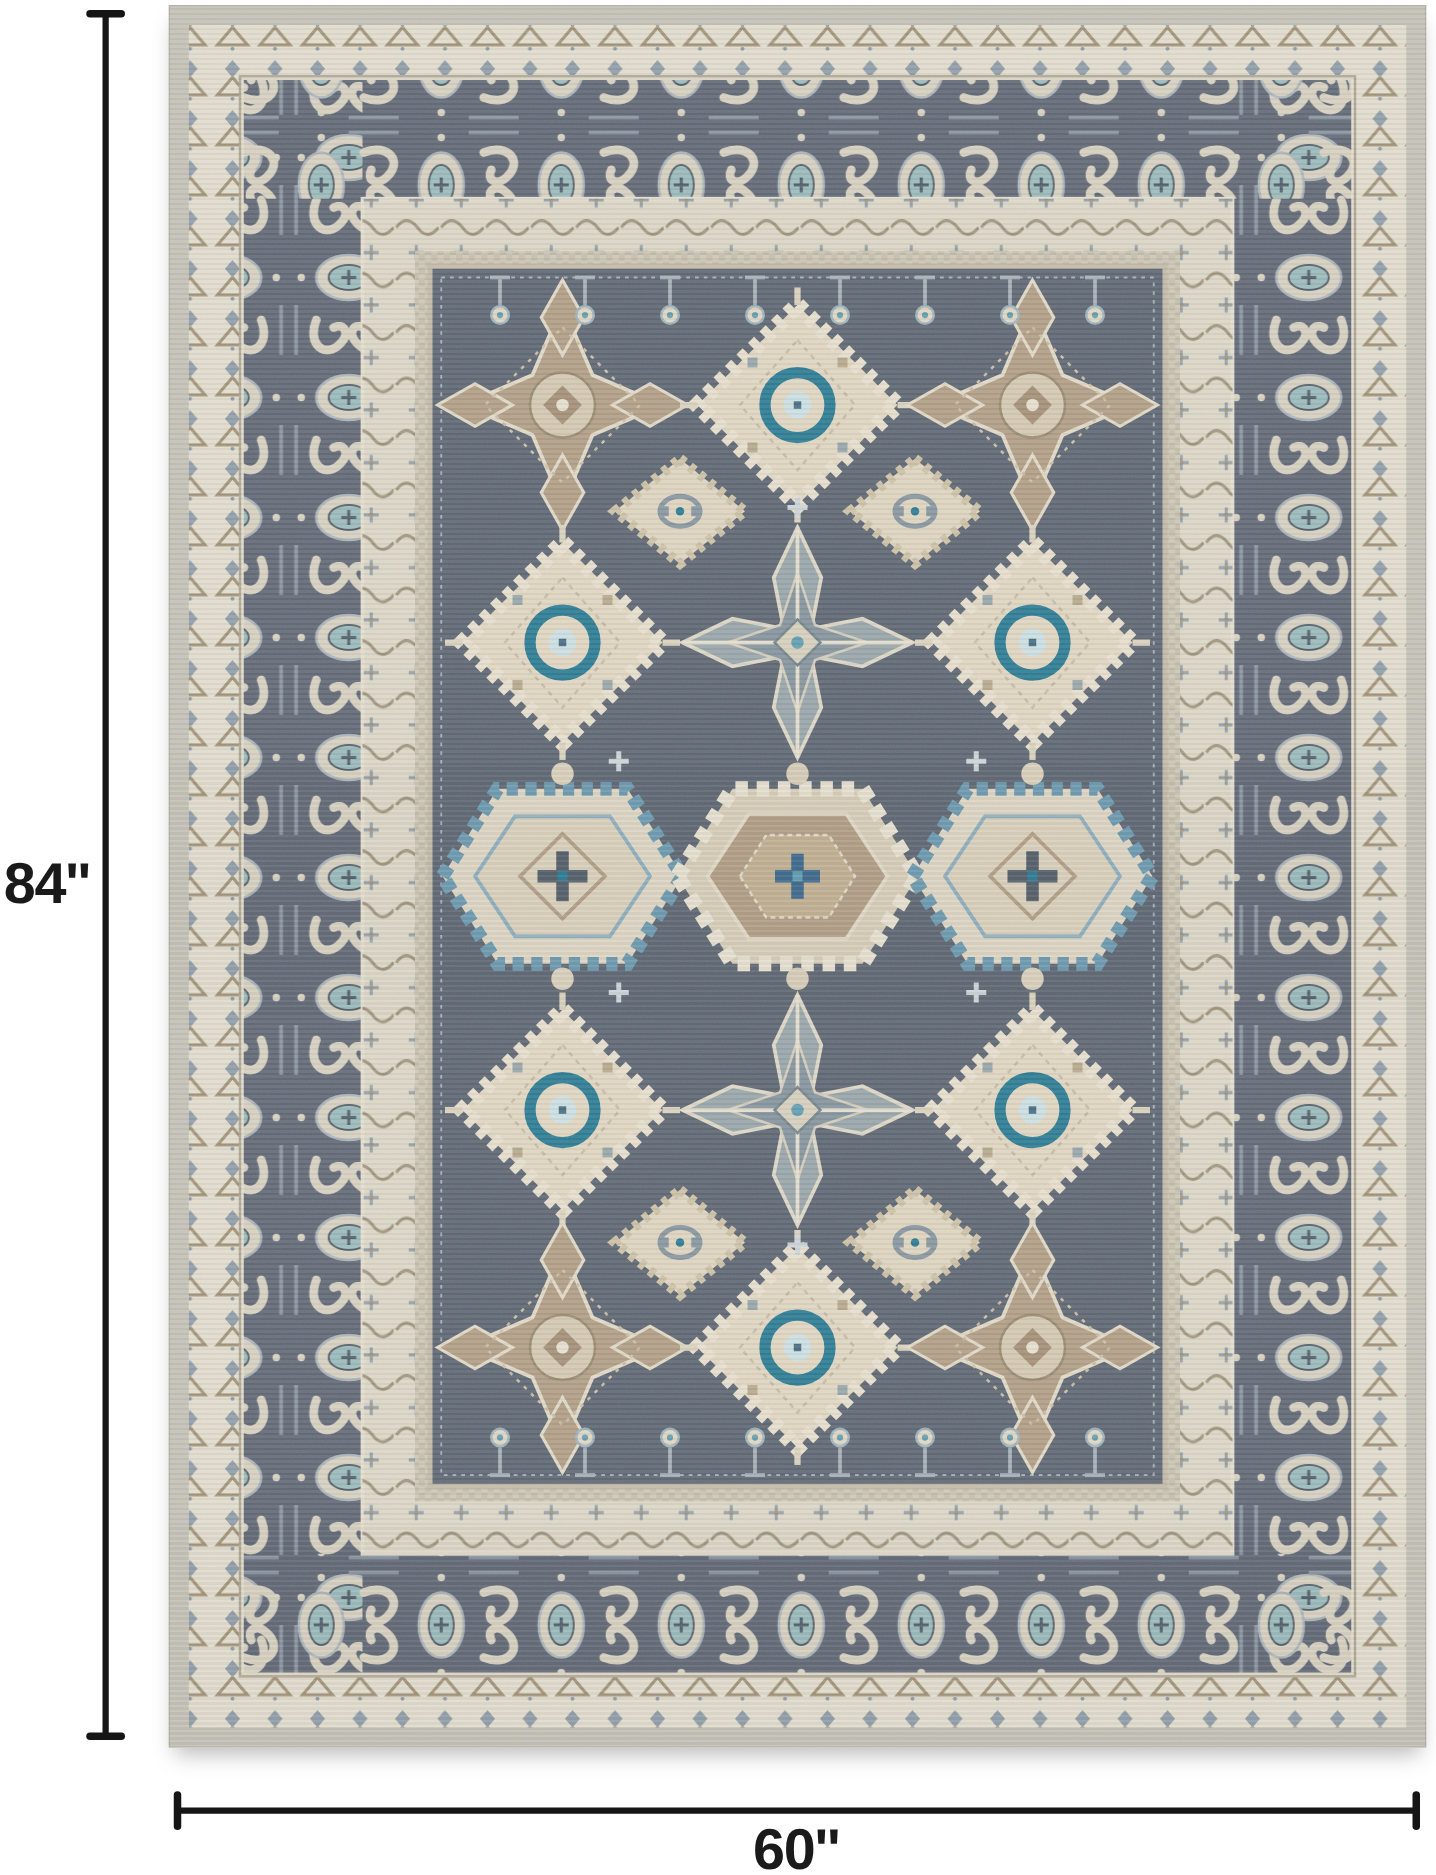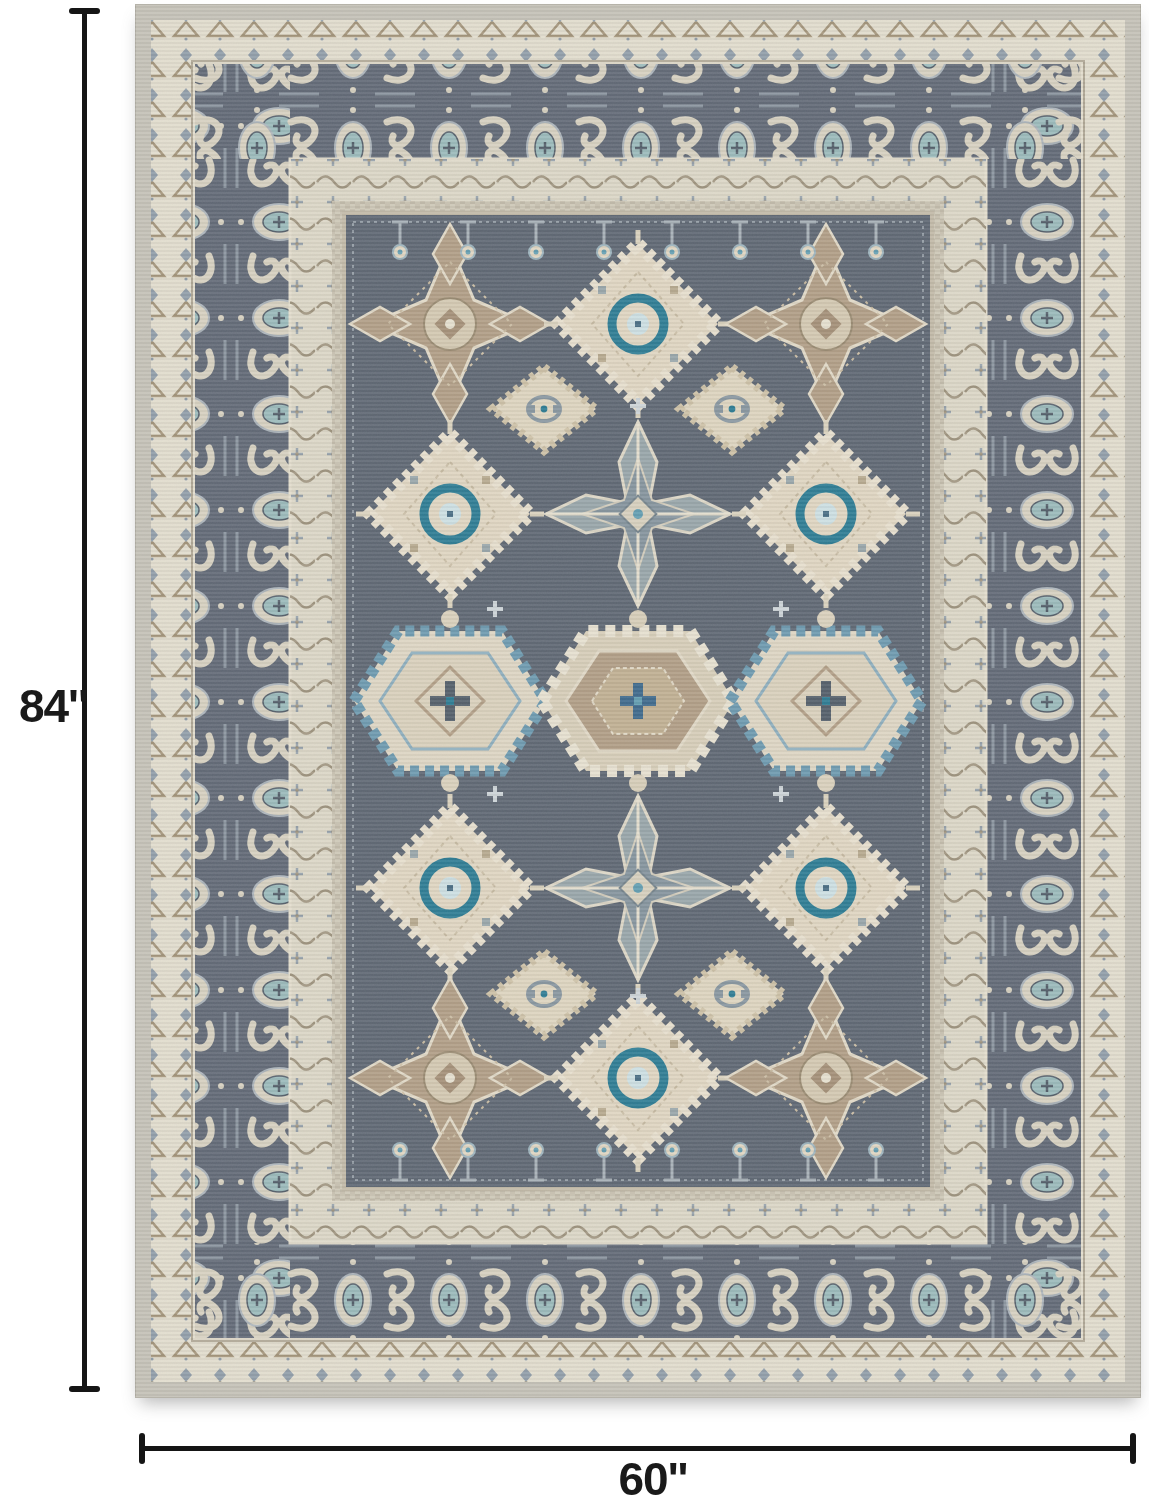--- a/index.html
+++ b/index.html
@@ -17,21 +17,21 @@
   .rug svg{display:block;width:100%;height:100%;}
   .rug::after{content:"";position:absolute;inset:0;pointer-events:none;
     background:repeating-linear-gradient(0deg, rgba(255,255,255,.05) 0 2px, rgba(0,0,0,.035) 2px 4px);}
   .dim-line-v{position:absolute;left:82px;top:10px;width:5px;height:1380px;background:var(--dimension-line);border-radius:2px;}
   .dim-cap{position:absolute;background:var(--dimension-line);border-radius:3px;}
   .cap-top{left:69px;top:8px;width:31px;height:6px;}
   .cap-bottom{left:69px;top:1386px;width:31px;height:6px;}
   .dim-line-h{position:absolute;left:141px;top:1446px;width:993px;height:5px;background:var(--dimension-line);border-radius:2px;}
   .cap-left{left:139px;top:1433px;width:6px;height:31px;}
   .cap-right{left:1130px;top:1433px;width:6px;height:31px;}
-  .dim-label{position:absolute;color:var(--label-ink);font-size:46px;font-weight:700;line-height:46px;padding-left:16px;}
+  .dim-label{position:absolute;color:var(--label-ink);font-size:46px;font-weight:700;line-height:46px;}
   .label-h84{left:0;top:683px;width:72px;text-align:right;letter-spacing:-1px;}
   .label-w60{left:517px;top:1456px;width:240px;text-align:center;letter-spacing:-1px;}
 </style>
 </head>
 <body>
 
 <div class="canvas">
 
   <div class="rug">
     <svg viewBox="0 0 1006 1394" preserveAspectRatio="none">

